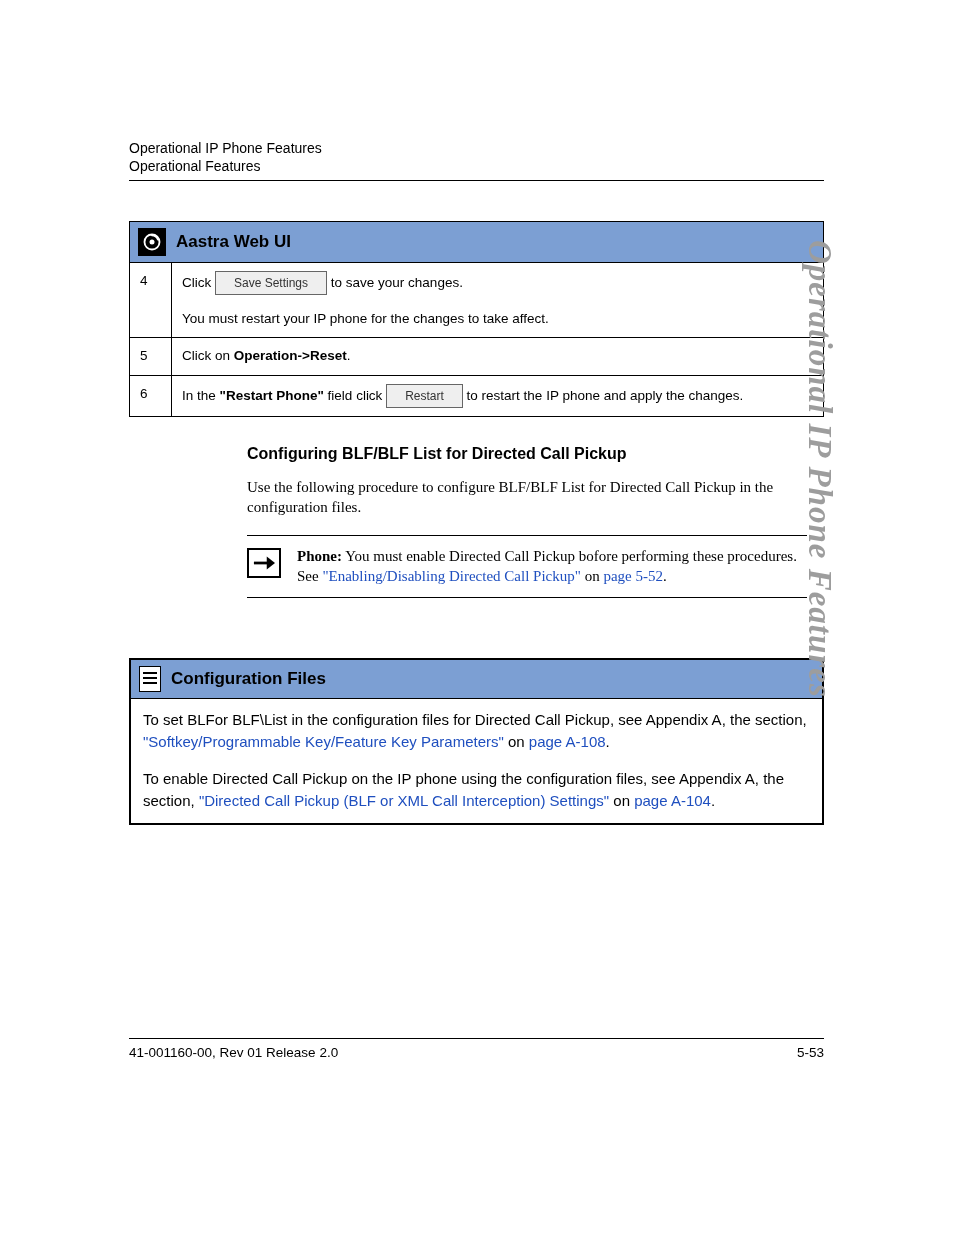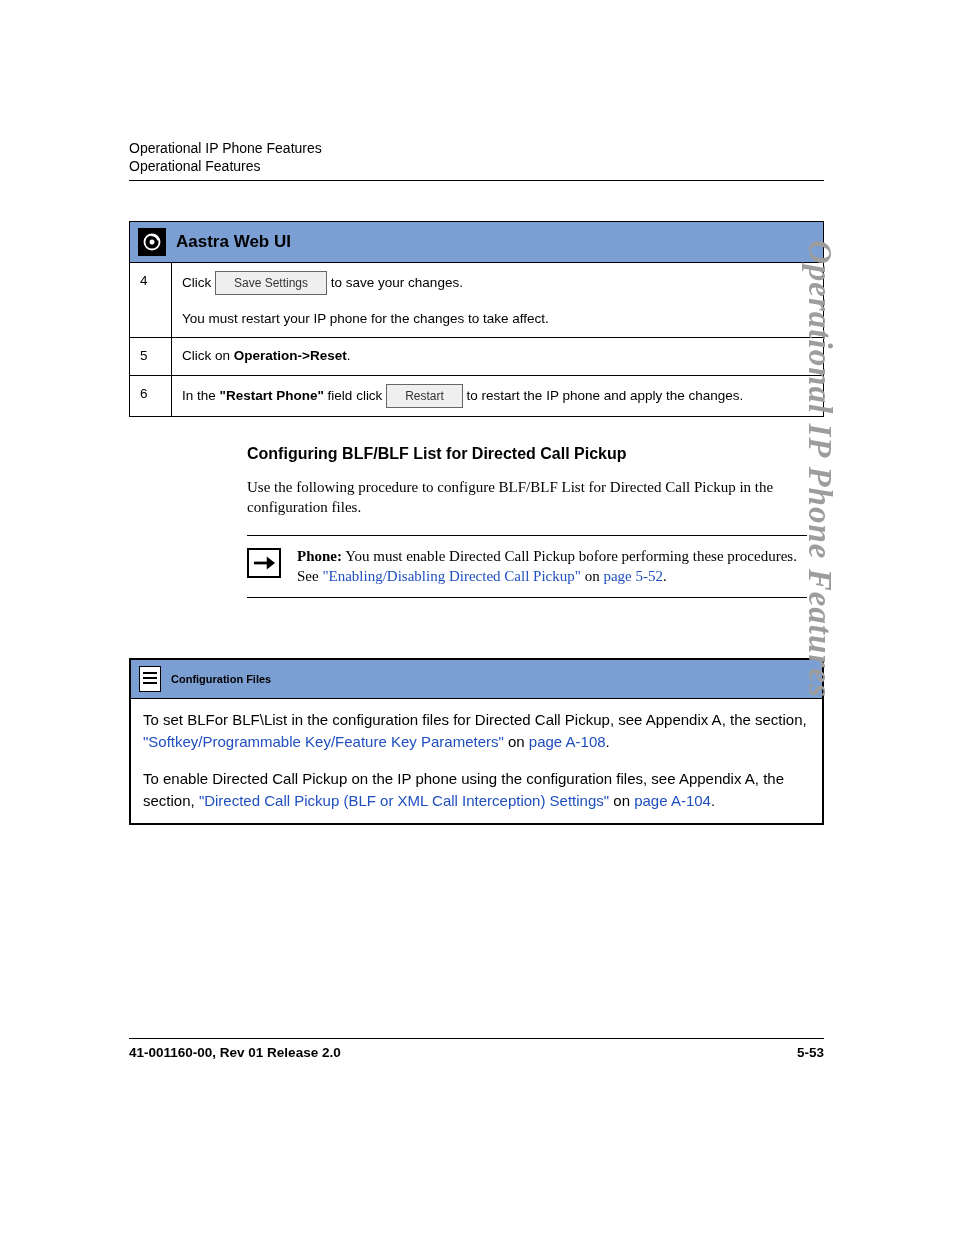--- a/index.html
+++ b/index.html
@@ -32,31 +32,31 @@
   .note-icon { width: 34px; height: 30px; border: 2px solid #000; display: flex; align-items: center; justify-content: center; flex: 0 0 auto; margin-top: 2px; }
   .note-icon svg { width: 22px; height: 16px; }
   .note-text { font-size: 15px; font-family: "Times New Roman", Times, serif; line-height: 1.35; }
   .link { color: #1f4fbf; }
 
   
   .cfg-box { width: 695px; margin-top: 60px; border: 2px solid #000; }
   .cfg-title-row { background: #7c9fd3; border-bottom: 1px solid #000; display: flex; align-items: center; gap: 10px; padding: 6px 8px; }
   .cfg-icon { width: 22px; height: 26px; background: #fff; border: 1px solid #000; position: relative; flex: 0 0 auto; }
   .cfg-icon::before { content: ""; position: absolute; left: 3px; right: 3px; top: 5px; height: 2px; background: #000; box-shadow: 0 5px 0 #000, 0 10px 0 #000; }
-  .cfg-title { font-size: 11px; font-weight: bold; text-align: right; }
+  .cfg-title { font-size: 17px; font-weight: bold; text-align: right; }
   .cfg-body { padding: 10px 12px; font-size: 15px; line-height: 1.5; }
   .cfg-body p + p { margin-top: 14px; }
 
   
   .side-tab { position: absolute; right: 48px; top: 240px; writing-mode: vertical-rl; font-family: "Times New Roman", Times, serif; font-style: italic; font-weight: bold; font-size: 33px; color: #9d9d9d; letter-spacing: 1px; }
 
   
   .footer { position: absolute; left: 129px; bottom: 175px; width: 695px; }
   .hr-bot { border: none; border-top: 1px solid #000; }
-  .footer-row { display: flex; justify-content: space-between; font-size: 13.5px; margin-top: 6px; font-weight: bold; }
+  .footer-row { display: flex; justify-content: space-between; font-size: 13.5px; margin-top: 6px; }
 </style>
 </head>
 <body>
 
 <div class="page">
   <div class="content">
     <div class="hdr-line1">Operational IP Phone Features</div>
     <div class="hdr-line2">Operational Features</div>
     <hr class="hr-top">
 

